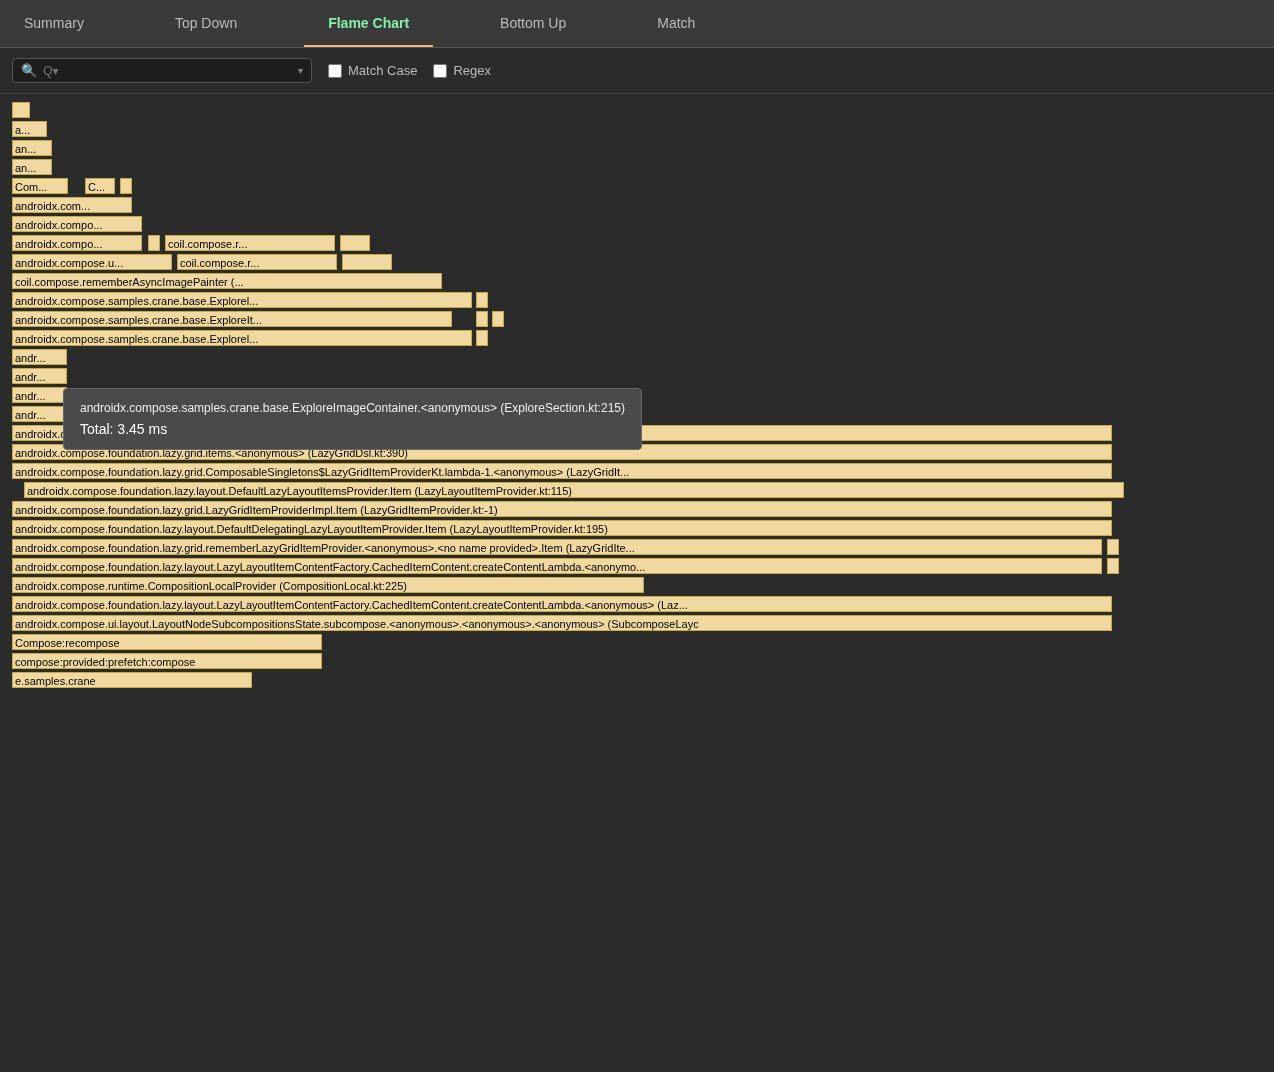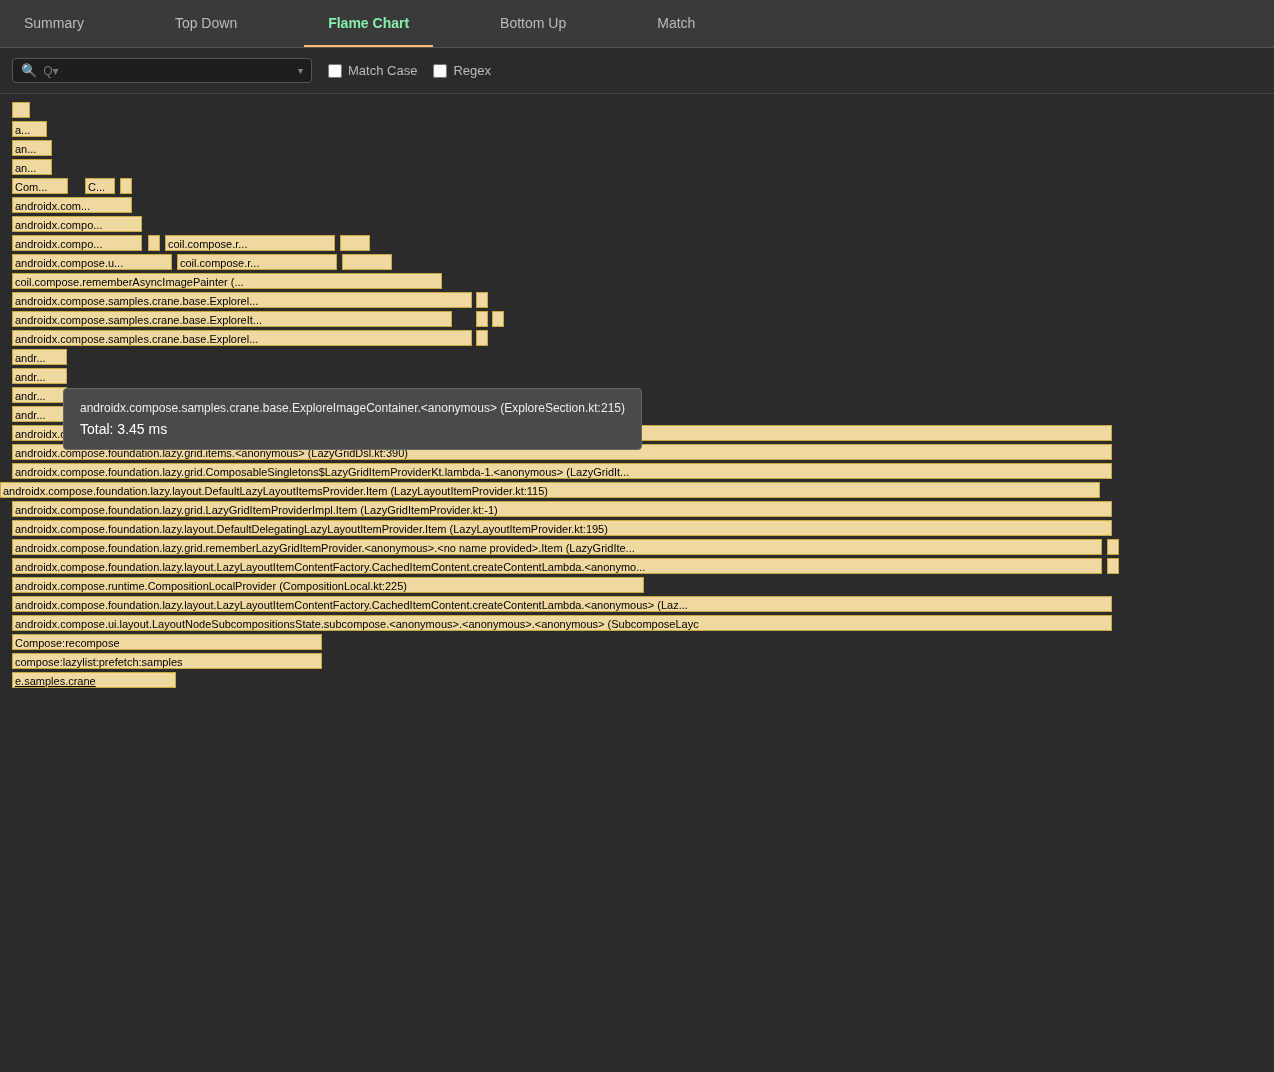--- a/index.html
+++ b/index.html
@@ -233,21 +233,21 @@
     <div class="flame-row">
       <div class="flame-bar" style="left: 12px; width: 1100px;">androidx.compose.samples.crane.base.ExploreItemRow (ExploreSection.kt:153)</div>
     </div>
     <div class="flame-row">
       <div class="flame-bar" style="left: 12px; width: 1100px;">androidx.compose.foundation.lazy.grid.items.&lt;anonymous&gt; (LazyGridDsl.kt:390)</div>
     </div>
     <div class="flame-row">
       <div class="flame-bar" style="left: 12px; width: 1100px;">androidx.compose.foundation.lazy.grid.ComposableSingletons$LazyGridItemProviderKt.lambda-1.&lt;anonymous&gt; (LazyGridIt...</div>
     </div>
     <div class="flame-row">
-      <div class="flame-bar" style="left: 0; width: 1100px;">androidx.compose.foundation.lazy.layout.DefaultLazyLayoutItemsProvider.Item (LazyLayoutItemProvider.kt:115)</div>
+      <div class="flame-bar" style="left: 24px; width: 1100px;">androidx.compose.foundation.lazy.layout.DefaultLazyLayoutItemsProvider.Item (LazyLayoutItemProvider.kt:115)</div>
     </div>
     <div class="flame-row">
       <div class="flame-bar" style="left: 12px; width: 1100px;">androidx.compose.foundation.lazy.grid.LazyGridItemProviderImpl.Item (LazyGridItemProvider.kt:-1)</div>
     </div>
     <div class="flame-row">
       <div class="flame-bar" style="left: 12px; width: 1100px;">androidx.compose.foundation.lazy.layout.DefaultDelegatingLazyLayoutItemProvider.Item (LazyLayoutItemProvider.kt:195)</div>
     </div>
     <div class="flame-row">
       <div class="flame-bar" style="left: 12px; width: 1090px;">androidx.compose.foundation.lazy.grid.rememberLazyGridItemProvider.&lt;anonymous&gt;.&lt;no name provided&gt;.Item (LazyGridIte...</div>
       <div class="flame-bar" style="left: 1107px; width: 12px;"></div>
@@ -262,23 +262,23 @@
     <div class="flame-row">
       <div class="flame-bar" style="left: 12px; width: 1100px;">androidx.compose.foundation.lazy.layout.LazyLayoutItemContentFactory.CachedItemContent.createContentLambda.&lt;anonymous&gt; (Laz...</div>
     </div>
     <div class="flame-row">
       <div class="flame-bar" style="left: 12px; width: 1100px;">androidx.compose.ui.layout.LayoutNodeSubcompositionsState.subcompose.&lt;anonymous&gt;.&lt;anonymous&gt;.&lt;anonymous&gt; (SubcomposeLayc</div>
     </div>
     <div class="flame-row">
       <div class="flame-bar" style="left: 12px; width: 310px;">Compose:recompose</div>
     </div>
     <div class="flame-row">
-      <div class="flame-bar" style="left: 12px; width: 310px;">compose:lazylist:prefetch:samples</div>
-    </div>
-    <div class="flame-row">
-      <div class="flame-bar" style="left: 12px; width: 164px; text-decoration: underline;">e.samples.crane</div>
+      <div class="flame-bar" style="left: 12px; width: 310px;">compose:provided:prefetch:compose</div>
+    </div>
+    <div class="flame-row">
+      <div class="flame-bar" style="left: 12px; width: 240px;">e.samples.crane</div>
     </div>
   </div>
 
 <div class="tooltip">
   <div class="tooltip-title">androidx.compose.samples.crane.base.ExploreImageContainer.&lt;anonymous&gt; (ExploreSection.kt:215)</div>
   <div class="tooltip-total">Total: 3.45 ms</div>
 </div>
 
 </body></html>

